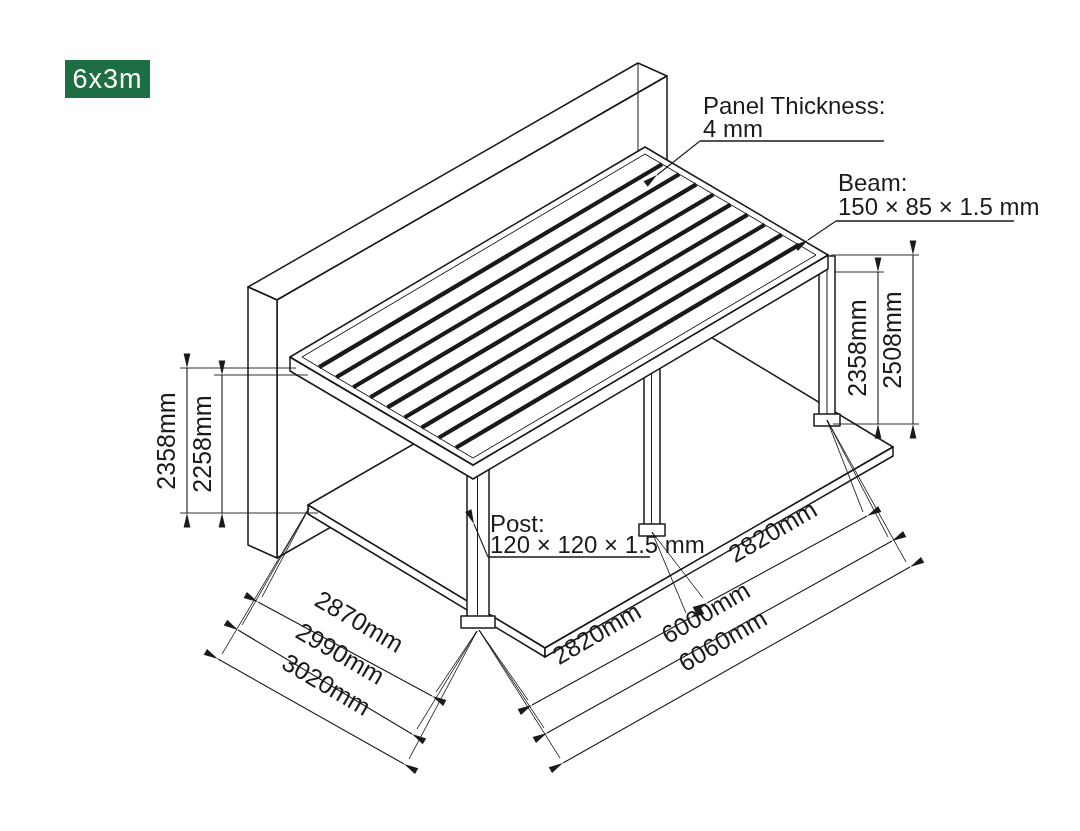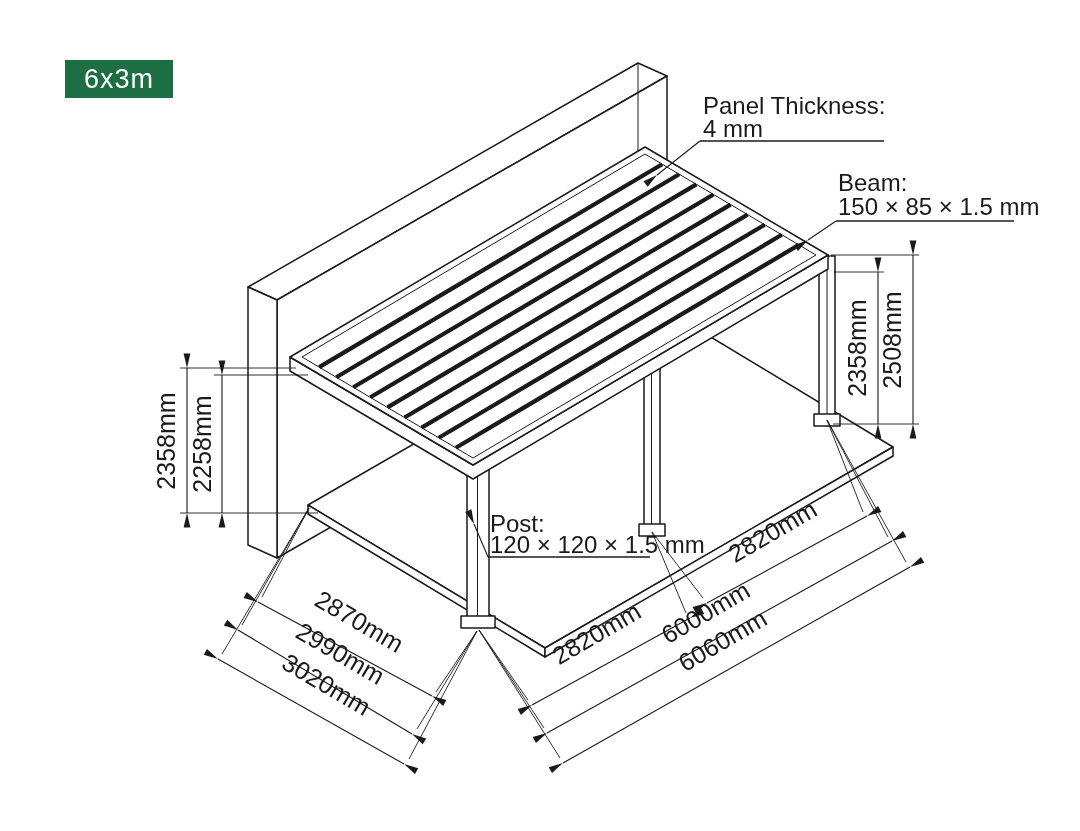--- a/index.html
+++ b/index.html
@@ -1,18 +1,18 @@
 <!DOCTYPE html>
 <html><head>
 <meta charset="utf-8">
 <style>
   html,body{margin:0;padding:0;background:#fff;}
   body{width:1080px;height:831px;position:relative;font-family:"Liberation Sans",sans-serif;overflow:hidden;}
   #stage{position:absolute;left:0;top:0;width:1080px;height:831px;}
-  #badge{position:absolute;left:65px;top:60px;width:108px;height:38px;background:#1e6e44;color:#fff;
+  #badge{position:absolute;left:65px;top:60px;width:85px;height:38px;background:#1e6e44;color:#fff;
          display:flex;align-items:center;justify-content:center;font-size:27px;letter-spacing:1px;}
   svg{position:absolute;left:0;top:0;}
   .struct{fill:#ffffff;stroke:#1a1a1a;stroke-width:1.5;stroke-linejoin:round;}
   .thin{fill:none;stroke:#1a1a1a;stroke-width:1;}
   .slat{stroke:#1a1a1a;stroke-width:4.2;stroke-linecap:butt;}
   .dim{stroke:#1a1a1a;stroke-width:1.1;fill:none;}
   .ext{stroke:#1a1a1a;stroke-width:0.9;fill:none;}
   .dimtext{font-size:25px;fill:#1a1a1a;text-anchor:middle;}
   .labeltext{font-size:24px;fill:#1a1a1a;}
   .underline{stroke:#1a1a1a;stroke-width:1.4;}

